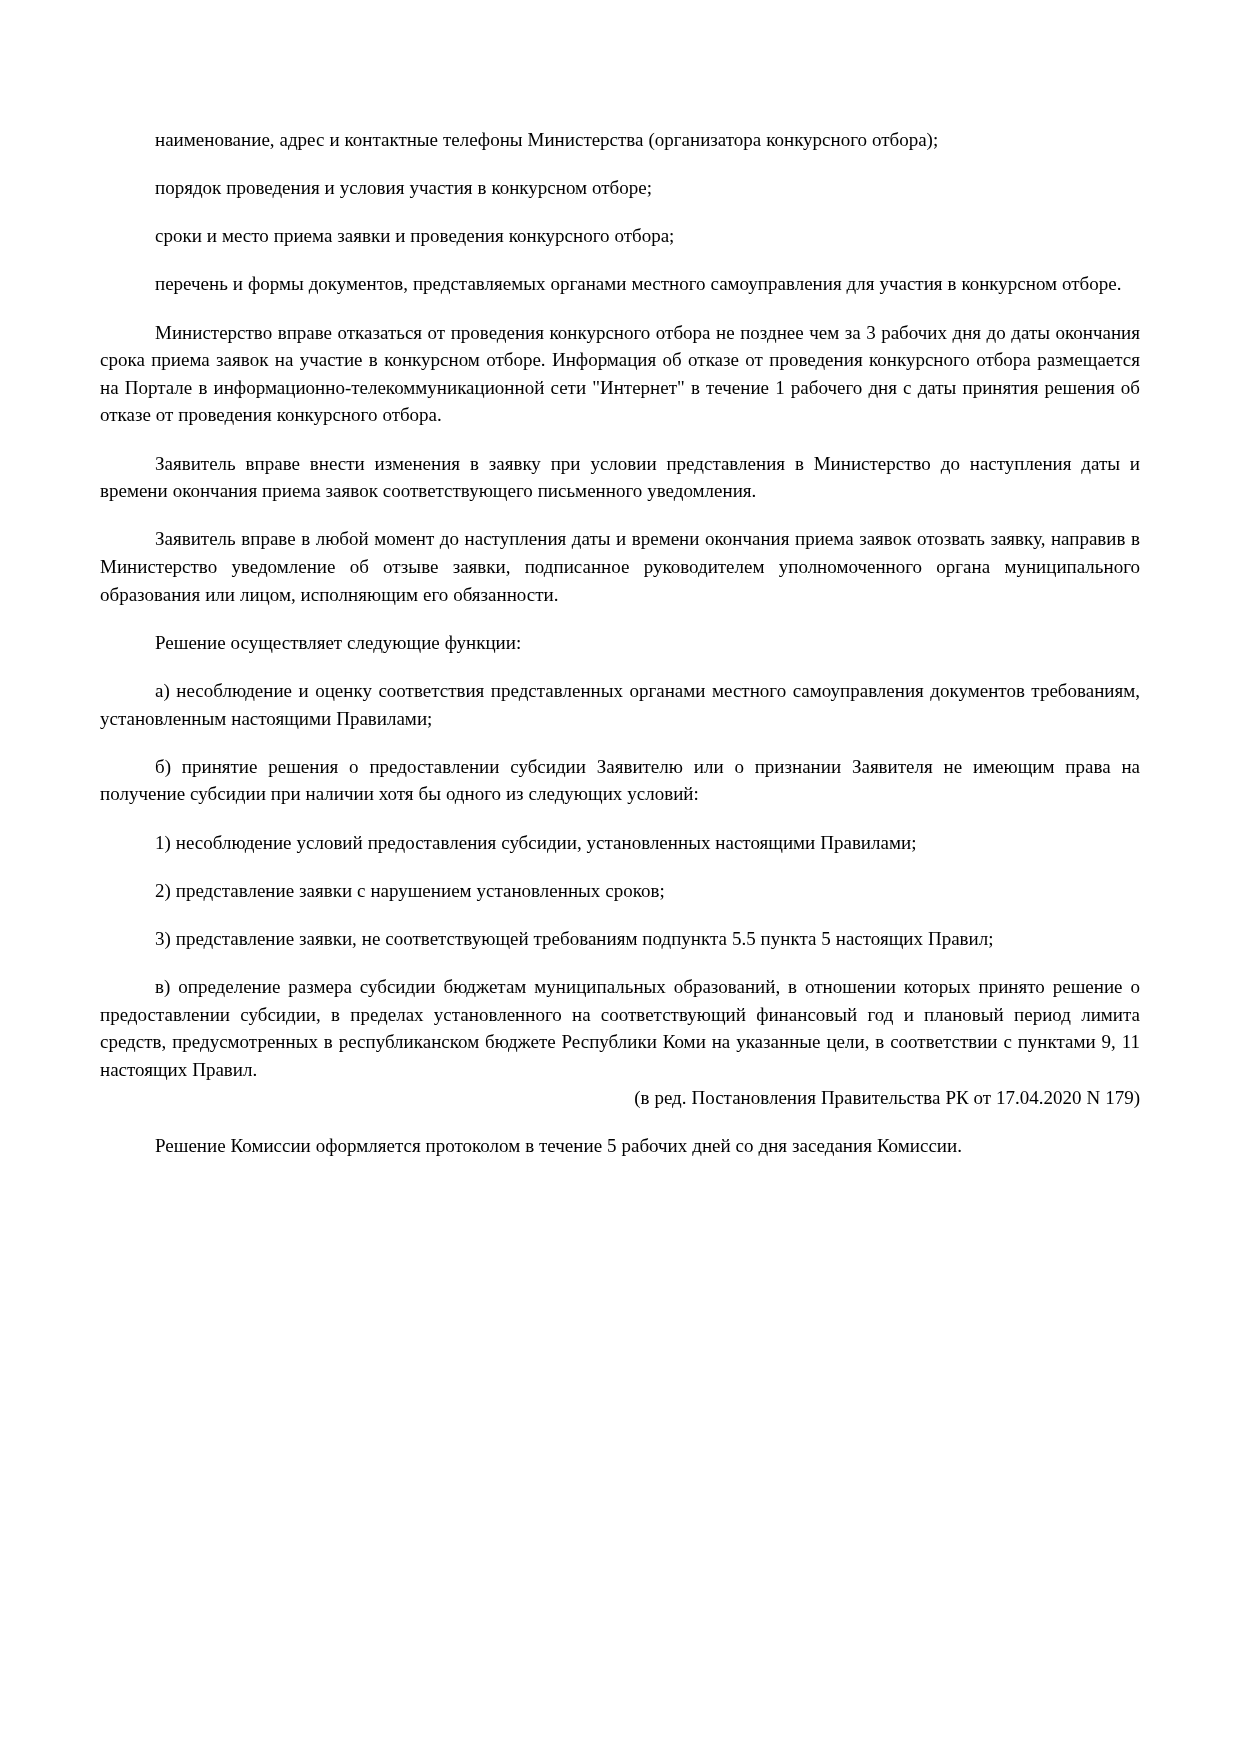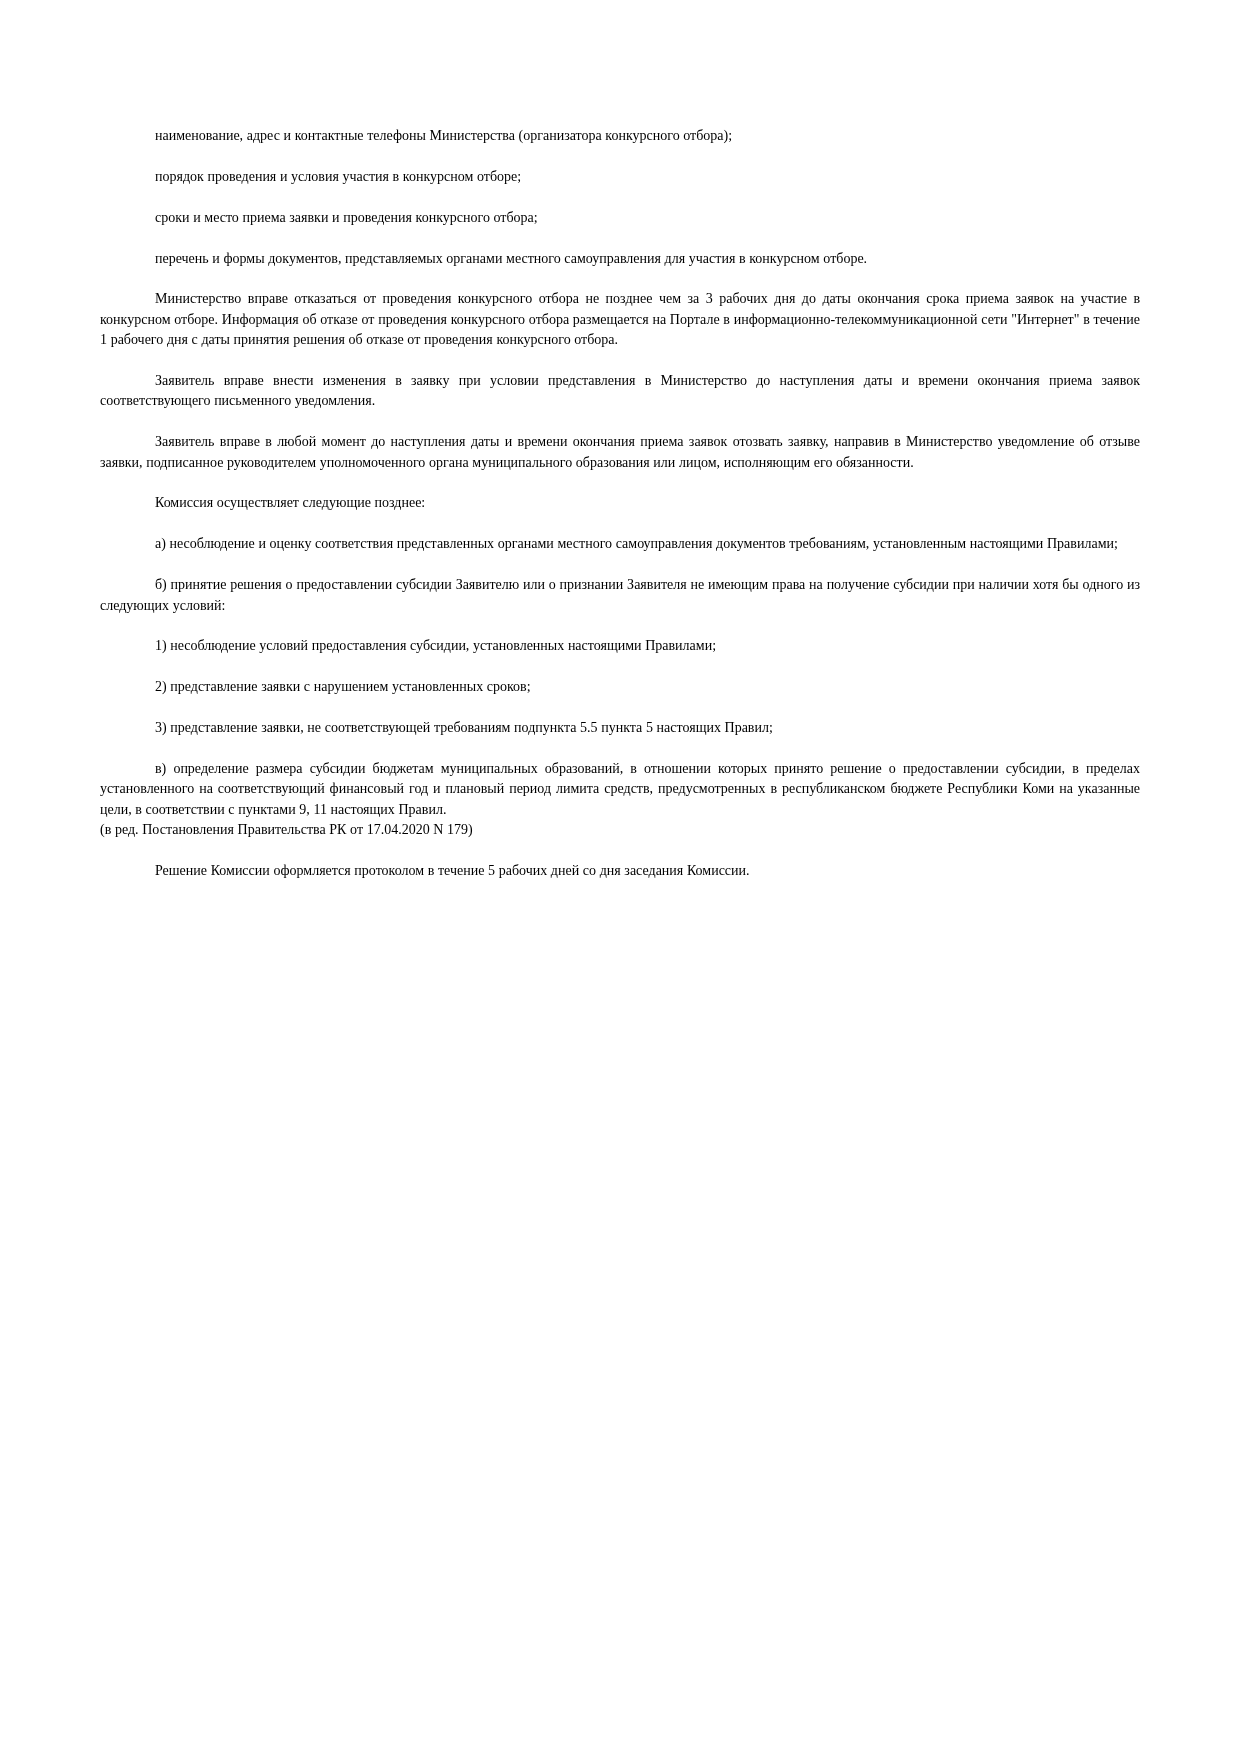--- a/index.html
+++ b/index.html
@@ -16,37 +16,37 @@
     overflow: hidden;
   }
   .content {
     position: absolute;
     left: 100px;
     top: 126px;
     width: 1040px;
   }
   .para {
     font-family: "Liberation Serif", "DejaVu Serif", serif;
-    font-size: 14px;
+    font-size: 19px;
     line-height: 1.455;
     color: #000000;
     text-align: justify;
     text-justify: inter-word;
     text-indent: 55px;
     margin: 0 0 20.5px 0;
     hyphens: none;
     word-spacing: 0.01em;
   }
   .para:last-child {
     margin-bottom: 13px;
   }
   
   .para.no-indent {
     text-indent: 0;
-    text-align: left;
+    text-align: right;
   }
   .para.tight-above {
     margin-top: -20.5px;
   }
 </style>
 </head>
 <body>
 
 <div class="page">
   <div class="content">
@@ -58,21 +58,21 @@
     <p class="para">сроки и место приема заявки и проведения конкурсного отбора;</p>
 
     <p class="para">перечень и формы документов, представляемых органами местного самоуправления для участия в конкурсном отборе.</p>
 
     <p class="para">Министерство вправе отказаться от проведения конкурсного отбора не позднее чем за 3 рабочих дня до даты окончания срока приема заявок на участие в конкурсном отборе. Информация об отказе от проведения конкурсного отбора размещается на Портале в информационно-телекоммуникационной сети "Интернет" в течение 1 рабочего дня с даты принятия решения об отказе от проведения конкурсного отбора.</p>
 
     <p class="para">Заявитель вправе внести изменения в заявку при условии представления в Министерство до наступления даты и времени окончания приема заявок соответствующего письменного уведомления.</p>
 
     <p class="para">Заявитель вправе в любой момент до наступления даты и времени окончания приема заявок отозвать заявку, направив в Министерство уведомление об отзыве заявки, подписанное руководителем уполномоченного органа муниципального образования или лицом, исполняющим его обязанности.</p>
 
-    <p class="para">Комиссия осуществляет следующие позднее:</p>
+    <p class="para">Решение осуществляет следующие функции:</p>
 
     <p class="para">а) несоблюдение и оценку соответствия представленных органами местного самоуправления документов требованиям, установленным настоящими Правилами;</p>
 
     <p class="para">б) принятие решения о предоставлении субсидии Заявителю или о признании Заявителя не имеющим права на получение субсидии при наличии хотя бы одного из следующих условий:</p>
 
     <p class="para">1) несоблюдение условий предоставления субсидии, установленных настоящими Правилами;</p>
 
     <p class="para">2) представление заявки с нарушением установленных сроков;</p>
 
     <p class="para">3) представление заявки, не соответствующей требованиям подпункта 5.5 пункта 5 настоящих Правил;</p>

